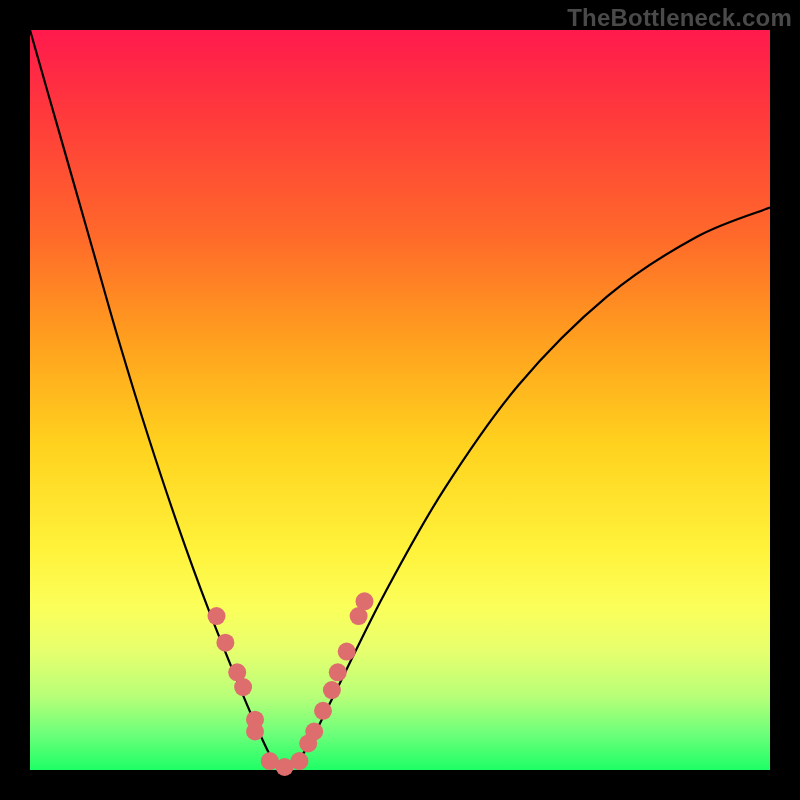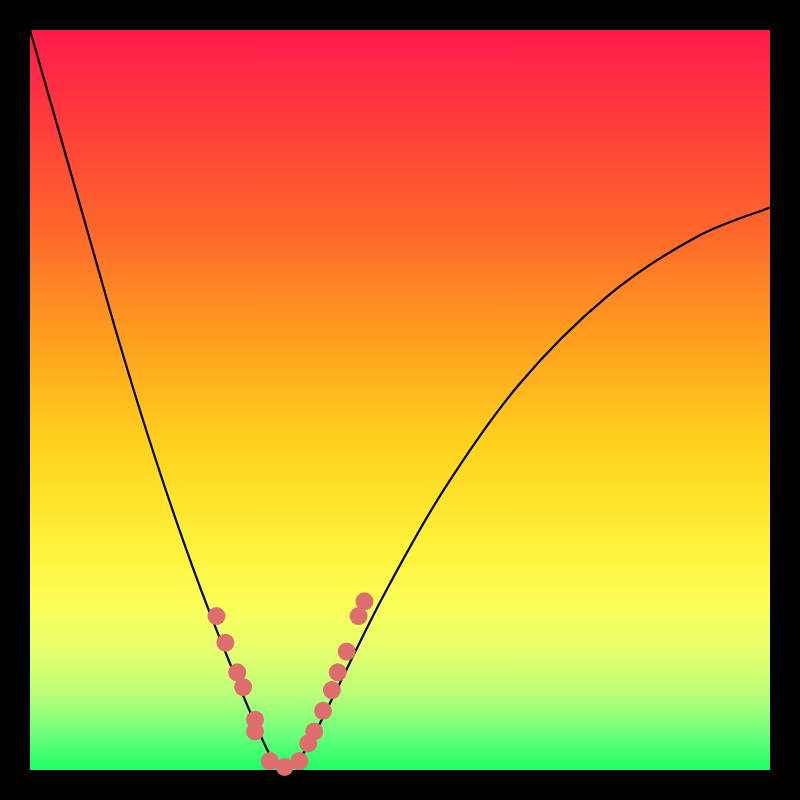--- a/index.html
+++ b/index.html
@@ -78,13 +78,14 @@
           <circle cx="293.0" cy="680.8" r="9" fill="#de6e6e"></circle>
           <circle cx="301.9" cy="660.1" r="9" fill="#de6e6e"></circle>
           <circle cx="307.8" cy="642.3" r="9" fill="#de6e6e"></circle>
           <circle cx="316.7" cy="621.6" r="9" fill="#de6e6e"></circle>
           <circle cx="328.6" cy="586.1" r="9" fill="#de6e6e"></circle>
           <circle cx="334.5" cy="571.3" r="9" fill="#de6e6e"></circle>
         </g>
     </svg>
   </div>
 
+  <div class="watermark">TheBottleneck.com</div>
 </div>
 
 </body></html>

